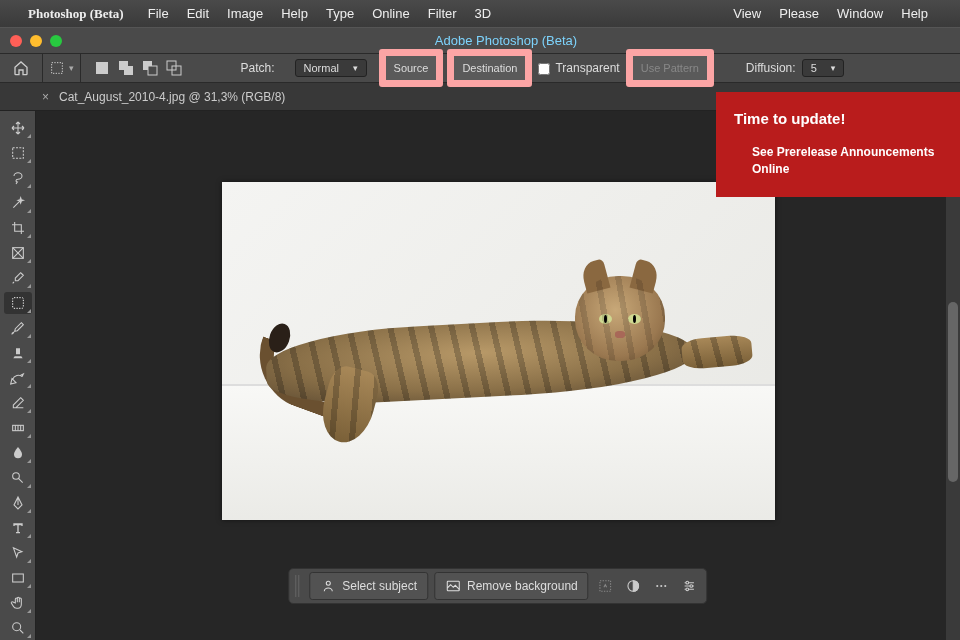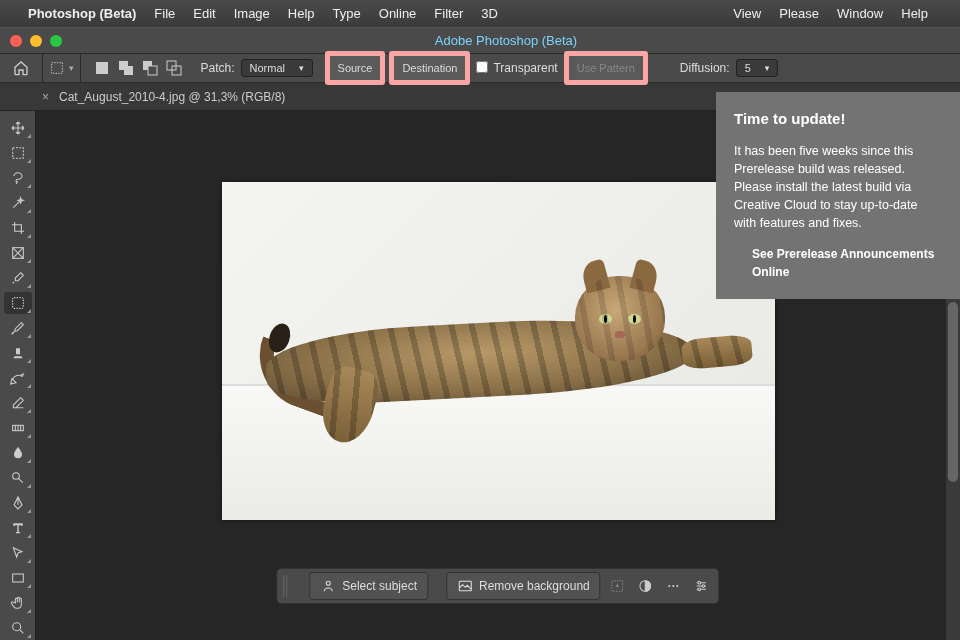--- a/index.html
+++ b/index.html
@@ -1,38 +1,38 @@
 <!DOCTYPE html>
 <html><head>
 <meta charset="utf-8">
 <style>
 *{margin:0;padding:0;box-sizing:border-box;font-family:-apple-system,BlinkMacSystemFont,"Segoe UI",sans-serif;}
 body{width:960px;height:640px;background:#323232;overflow:hidden;position:relative;}
 .menubar{height:27px;background:linear-gradient(#4a4a4a,#3a3a3a);display:flex;align-items:center;padding:0 14px;color:#eee;font-size:13px;}
 .menubar .apple{margin-right:14px;}
-.menubar .appname{font-weight:700;margin-right:18px;}
+.menubar .appname{font-weight:700;margin-right:24px;font-family:Liberation Serif, serif;}
 .menubar .mitem{margin-right:18px;cursor:default;}
 .menubar .spacer{flex:1;}
 .titlebar{height:26px;background:#4a4a4a;display:flex;align-items:center;padding:0 10px;border-top:1px solid #555;}
 .tl{display:flex;gap:8px;}
 .tl span{width:12px;height:12px;border-radius:50%;}
 .tl .r{background:#ff5f57;}
 .tl .y{background:#ffbd2e;}
 .tl .g{background:#28c940;}
 .titlebar .wtitle{flex:1;text-align:center;color:#7dd3fc;font-size:13px;}
 .optbar{height:30px;background:#4a4a4a;border-top:1px solid #2a2a2a;border-bottom:1px solid #2a2a2a;display:flex;align-items:center;padding:0 6px;gap:6px;color:#ddd;font-size:12px;}
 .optbar .home{width:30px;height:22px;display:flex;align-items:center;justify-content:center;}
 .optbar .sel{display:flex;align-items:center;gap:4px;padding:0 6px;border-left:1px solid #2a2a2a;border-right:1px solid #2a2a2a;height:100%;}
 .optbar .geom{display:flex;gap:6px;padding:0 6px;}
 .optbar .geom span{width:18px;height:18px;display:inline-flex;align-items:center;justify-content:center;}
-.optbar .patch{display:flex;align-items:center;gap:6px;padding:0 6px;}
+.optbar .patch{display:flex;align-items:center;gap:20px;padding:0 6px;margin-left:40px;}
 .optbar .dd{background:#3a3a3a;border:1px solid #222;padding:2px 8px;border-radius:3px;display:flex;align-items:center;gap:14px;font-size:11px;}
-.optbar .btn{background:#5a5a5a;border:5px solid #fca5a5;padding:6px 8px;border-radius:3px;font-size:11px;}
+.optbar .btn{background:#5a5a5a;border:7px solid #fca5a5;padding:6px 8px;border-radius:3px;font-size:11px;}
 .optbar .btn.dis{color:#888;}
-.optbar .chk{display:flex;align-items:flex-start;gap:5px;}
+.optbar .chk{display:flex;align-items:flex-end;gap:5px;}
 .optbar .chk input{width:12px;height:12px;}
 .tabbar{height:28px;background:#383838;display:flex;align-items:center;padding-left:42px;color:#ccc;font-size:12px;border-bottom:1px solid #222;}
 .tabbar .close{margin-right:10px;color:#aaa;}
 .main{position:absolute;top:111px;left:0;right:0;bottom:0;display:flex;}
 .toolbar{width:36px;background:#4a4a4a;display:flex;flex-direction:column;align-items:center;padding-top:6px;gap:3px;border-right:1px solid #222;}
 .toolbar .tool{width:28px;height:22px;display:flex;align-items:center;justify-content:center;border-radius:3px;color:#ccc;position:relative;}
 .toolbar .tool.active{background:#333;}
 .toolbar .tool .tri{position:absolute;right:1px;bottom:1px;width:0;height:0;border-left:4px solid transparent;border-bottom:4px solid #999;}
 .canvas-area{flex:1;background:#262626;position:relative;display:flex;align-items:center;justify-content:center;}
 .canvas{background:#efefef;width:553px;height:338px;margin-top:-50px;position:relative;overflow:hidden;box-shadow:0 0 5px rgba(0,0,0,.5);}
@@ -48,24 +48,24 @@
 .eye.l{left:24px;}.eye.r{right:24px;}
 .eye::after{content:"";position:absolute;left:5px;top:1px;width:3px;height:8px;background:#000;border-radius:50%;}
 .nose{position:absolute;left:40px;top:55px;width:10px;height:7px;background:#a86858;border-radius:40%;}
 .leg{position:absolute;background:linear-gradient(#a88858,#7a6038);border-radius:30%;}
 .leg.fr{right:0;top:45%;width:70px;height:30px;transform:rotate(-5deg);}
 .leg.fl{left:12%;top:68%;width:50px;height:75px;border-radius:30% 30% 50% 50%;transform:rotate(15deg);}
 .tail{position:absolute;left:-15px;top:55%;width:90px;height:55px;border:14px solid #6a5030;border-right:none;border-top:none;border-radius:0 0 0 60px;transform:rotate(20deg);}
 .tail::after{content:"";position:absolute;left:-8px;bottom:30px;width:20px;height:30px;background:#2a2018;border-radius:50%;}
 .stripes{position:absolute;inset:0;background:repeating-linear-gradient(80deg,transparent 0 14px,rgba(0,0,0,.22) 14px 20px);mix-blend-mode:multiply;border-radius:inherit;}
 .actionbar{position:absolute;bottom:36px;left:50%;transform:translateX(-50%);height:36px;background:#4a4a4a;border:1px solid #333;border-radius:5px;display:flex;align-items:center;padding:0 6px;gap:6px;color:#ddd;font-size:12px;}
-.actionbar .abtn{display:flex;align-items:center;gap:6px;padding:5px 10px;background:#525252;border:1px solid #333;border-radius:3px;margin-left:12px;}
+.actionbar .abtn{display:flex;align-items:center;gap:6px;padding:5px 10px;background:#525252;border:1px solid #333;border-radius:3px;}
 .actionbar .aicon{width:22px;height:22px;display:flex;align-items:center;justify-content:center;color:#aaa;}
 .actionbar .grip{width:4px;height:22px;border-left:1px solid #666;border-right:1px solid #666;margin-right:4px;}
-.notif{position:absolute;top:92px;right:0;width:244px;background:#737373;color:#fff;padding:16px 18px 18px;font-size:12.5px;line-height:1.45;z-index:10;}
+.notif{position:absolute;top:92px;right:0;width:244px;background:#b91c1c;color:#fff;padding:16px 18px 18px;font-size:12.5px;line-height:1.45;z-index:10;}
 .notif h3{font-size:15px;font-weight:700;margin-bottom:12px;}
 .notif .link{font-weight:600;margin-top:14px;padding-left:18px;font-size:12px;}
 .scroll{position:absolute;right:0;top:92px;bottom:0;width:14px;background:#3a3a3a;}
 .scroll .thumb{position:absolute;left:2px;right:2px;top:210px;height:180px;background:#666;border-radius:5px;}
 svg{width:16px;height:16px;}
 </style>
 </head>
 <body>
 
 <div class="menubar">
@@ -367,15 +367,14 @@
     </div>
   </div>
 </div>
 
 <div class="scroll">
     <div class="thumb"></div>
   </div>
 
 <div class="notif">
   <h3>Time to update!</h3>
-  <p>It has been five weeks since this Prerelease build was released. Please install the latest build via Creative Cloud to stay up-to-date with features and fixes.</p>
   <div class="link">See Prerelease Announcements Online</div>
 </div>
 
 </body></html>

